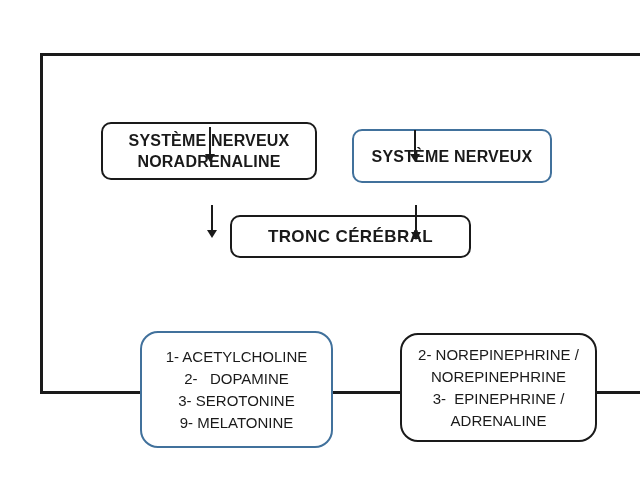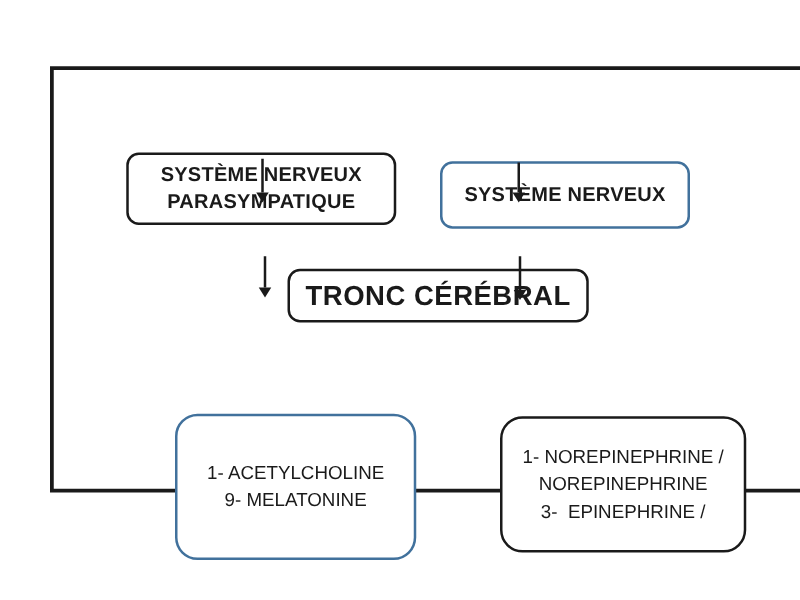--- a/index.html
+++ b/index.html
@@ -54,21 +54,21 @@
     width: 200px; height: 54px;
     border: 2px solid var(--blue, #41719c);
     border-radius: 10px;
   }
   .node-tronc {
     left: 187px; top: 159px;
     width: 241px; height: 43px;
     border: 2.5px solid var(--black, #1a1a1a);
     border-radius: 10px;
     font-weight: bold;
-    font-size: 22px;
+    font-size: 17px;
     letter-spacing: 0.4px;
   }
   .node-list {
     font-size: 15px;
     line-height: 22px;
     font-weight: normal;
     margin-top: 40px;
   }
   .node-left {
     left: 97px; top: 235px;
@@ -99,40 +99,43 @@
   }
 </style>
 </head>
 <body>
 
 <div class="canvas">
   <div class="frame">
 
     <div class="node node-para node-title">
       <span>SYSTÈME NERVEUX</span>
-      <span>PARASYMPATIQUE</span>
+      <span>NORADRENALINE</span>
     </div>
 
     <div class="node node-sym node-title">
       <span>SYSTÈME NERVEUX</span>
     </div>
 
     <div class="node node-tronc">
       <span>TRONC CÉRÉBRAL</span>
     </div>
 
     <div class="node node-left node-list">
       <span>1- ACETYLCHOLINE</span>
+      <span>2-   DOPAMINE</span>
+      <span>3- SEROTONINE</span>
       <span>9- MELATONINE</span>
     </div>
 
     <div class="node node-right node-list">
-      <span>1- NOREPINEPHRINE /</span>
+      <span>2- NOREPINEPHRINE /</span>
       <span>NOREPINEPHRINE</span>
       <span>3-  EPINEPHRINE /</span>
+      <span>ADRENALINE</span>
     </div>
 
     <div class="arrow" style="left:166px; top:71px;">
       <div class="arrow-line" style="height:27px;"></div>
       <div class="arrow-head" style="top:27px;"></div>
     </div>
 
     <div class="arrow" style="left:371px; top:74px;">
       <div class="arrow-line" style="height:24px;"></div>
       <div class="arrow-head" style="top:24px;"></div>

